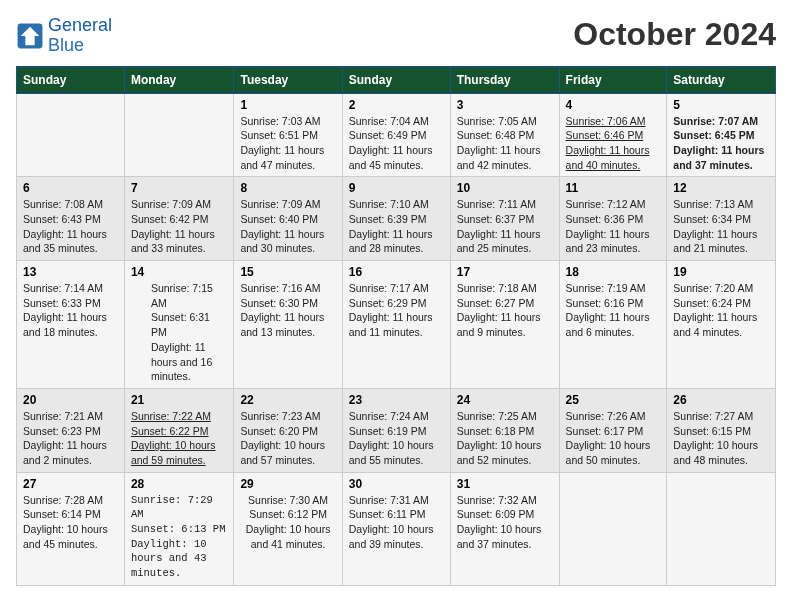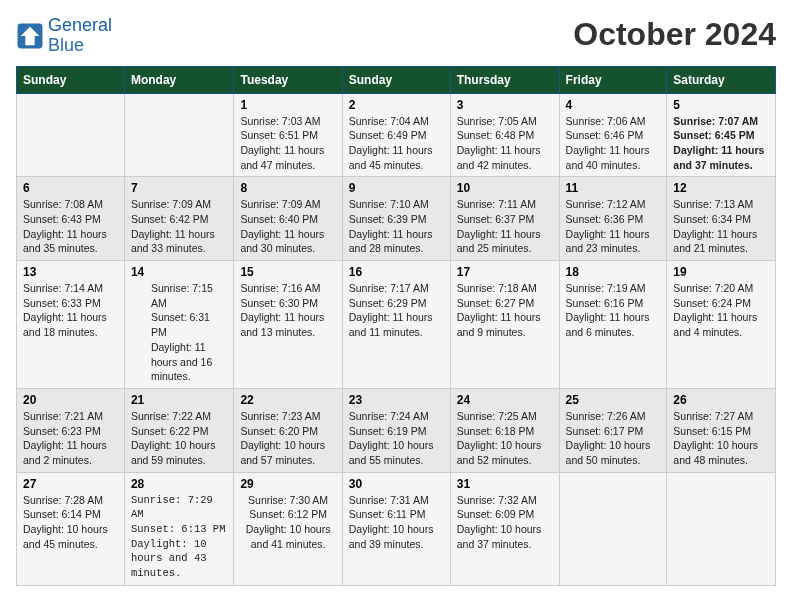--- a/index.html
+++ b/index.html
@@ -132,21 +132,21 @@
 Daylight: 11 hours and 45 minutes.</div>
         </td>
         <td>
           <div class="day-num">3</div>
           <div class="day-info" style="white-space: pre-line;">Sunrise: 7:05 AM
 Sunset: 6:48 PM
 Daylight: 11 hours and 42 minutes.</div>
         </td>
         <td>
           <div class="day-num">4</div>
-          <div class="day-info" style="white-space: pre-line;">Sunrise: 7:06 AM
+          <div class="day-info" style="white-space: pre-line; text-decoration: underline;">Sunrise: 7:06 AM
 Sunset: 6:46 PM
 Daylight: 11 hours and 40 minutes.</div>
         </td>
         <td>
           <div class="day-num">5</div>
           <div class="day-info" style="white-space: pre-line; font-weight: bold;">Sunrise: 7:07 AM
 Sunset: 6:45 PM
 Daylight: 11 hours and 37 minutes.</div>
         </td>
       </tr>
@@ -240,21 +240,21 @@
       </tr>
       <tr>
         <td>
           <div class="day-num">20</div>
           <div class="day-info" style="white-space: pre-line;">Sunrise: 7:21 AM
 Sunset: 6:23 PM
 Daylight: 11 hours and 2 minutes.</div>
         </td>
         <td>
           <div class="day-num">21</div>
-          <div class="day-info" style="white-space: pre-line;">Sunrise: 7:22 AM
+          <div class="day-info" style="white-space: pre-line; text-decoration: underline;">Sunrise: 7:22 AM
 Sunset: 6:22 PM
 Daylight: 10 hours and 59 minutes.</div>
         </td>
         <td>
           <div class="day-num">22</div>
           <div class="day-info" style="white-space: pre-line;">Sunrise: 7:23 AM
 Sunset: 6:20 PM
 Daylight: 10 hours and 57 minutes.</div>
         </td>
         <td>

